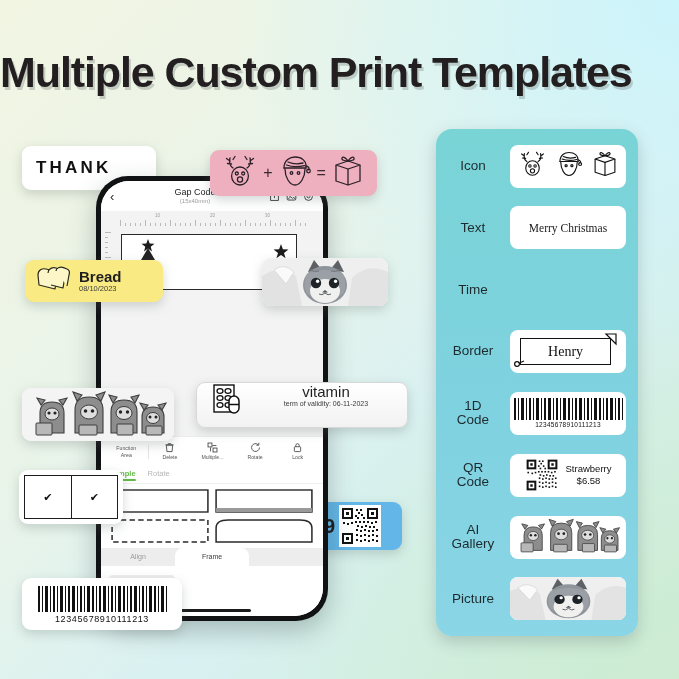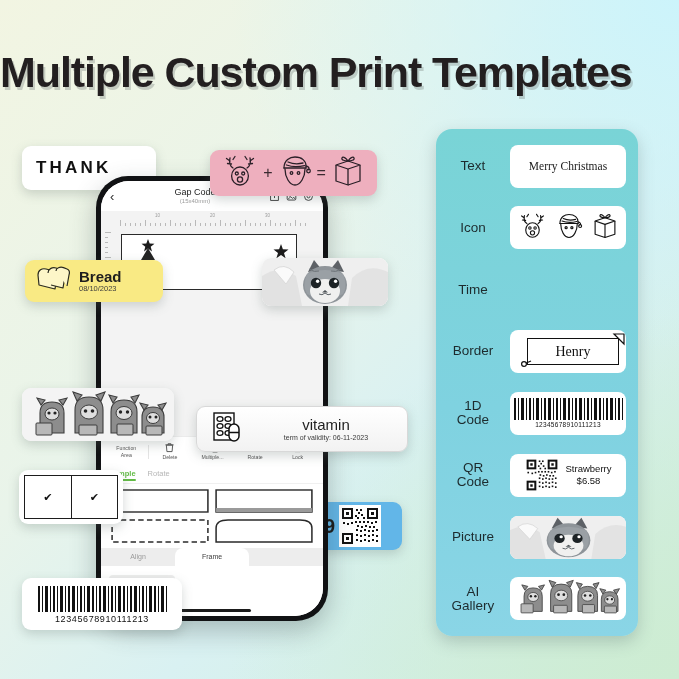--- a/index.html
+++ b/index.html
@@ -196,22 +196,22 @@
   .bread-name { font-size: 15px; font-weight: bold; color: #1e1e1e; }
   .bread-date { font-size: 7.5px; color: #3d3d3d; }
   .card-cat {
     left: 262px; top: 258px; width: 126px; height: 48px;
   }
   .card-animals {
     left: 22px; top: 388px; width: 152px; height: 53px;
     background: #f4f4f4;
   }
   .card-vitamin {
-    left: 196px; top: 406px; width: 212px; height: 46px;
-    display: flex; align-items: center; gap: 10px; padding-left: 14px;
+    left: 196px; top: 382px; width: 212px; height: 46px;
+    display: flex; align-items: flex-start; gap: 10px; padding-left: 14px;
     border: 1px solid #d8d8d8;
     background: linear-gradient(180deg,#ffffff 0%, #f2f2f2 100%);
   }
   .vit-txt { text-align: center; flex: 1; line-height: 1.15; padding-right: 8px; }
   .vit-name { font-size: 15px; color: #1f1f1f; }
   .vit-sub { font-size: 7px; color: #3a3a3a; }
   .card-table {
     left: 19px; top: 470px; width: 104px; height: 54px;
     padding: 5px;
   }
@@ -249,21 +249,21 @@
   }
   .pcard {
     flex: 1; height: 43px;
     background: #fff; border-radius: 8px;
     display: flex; align-items: center; justify-content: center;
     overflow: hidden;
   }
   .pc-text { font-family: "Liberation Serif", serif; font-size: 11.5px; color: #1a1a1a; }
   .pc-time { font-size: 9.5px; color: #1d1d1d; text-align: center; line-height: 1.3; }
   .pc-icons { display: flex; align-items: center; justify-content: center; gap: 8px; }
-  .pc-border { width: 100%; height: 100%; display: flex; align-items: center; justify-content: center; position: relative; padding-left: 10px; }
+  .pc-border { width: 100%; height: 100%; display: flex; align-items: center; justify-content: flex-start; position: relative; padding-left: 10px; }
   .pc-border .bx {
     width: 86%; height: 62%; border: 1.5px solid #111;
     display: flex; align-items: center; justify-content: center;
     font-size: 14px; font-family: "Liberation Serif", serif; color: #111;
     position: relative;
   }
   .pc-barcode { display: flex; flex-direction: column; align-items: center; gap: 1px; width: 100%; }
   .pc-bc-num { font-size: 6.5px; letter-spacing: 0.3px; color: #111; }
   .pc-qr { display: flex; align-items: center; gap: 7px; padding: 0 6px; }
   .pc-qr-txt { font-size: 9.5px; color: #111; text-align: center; line-height: 1.25; }
@@ -731,27 +731,20 @@
         <rect x="125" y="1" width="3" height="26"></rect>
       <rect x="130" y="1" width="1" height="26"></rect>
     </g>
   </svg>
   <span class="bc-num">12345678910111213</span>
 </div>
 
 <div class="panel">
 
   <div class="prow">
-    <div class="plabel">Text</div>
-    <div class="pcard">
-      <span class="pc-text">Merry Christmas</span>
-    </div>
-  </div>
-
-  <div class="prow">
     <div class="plabel">Icon</div>
     <div class="pcard pc-icons">
       <span>
         <svg width="29" height="30" viewBox="0 0 36 34">
             <g fill="none" stroke="#141414" stroke-width="1.4" stroke-linecap="round">
           <path d="M11 14 C8 12 7 8 8 4 M8 7 L4.5 4.5 M9.5 10 L5.5 9.5 M11 5.5 L13 2.5"></path>
           <path d="M25 14 C28 12 29 8 28 4 M28 7 L31.5 4.5 M26.5 10 L30.5 9.5 M25 5.5 L23 2.5"></path>
           <ellipse cx="18" cy="22" rx="8.4" ry="9"></ellipse>
               <circle cx="14.8" cy="19.5" r="1.5"></circle>
           <circle cx="21.2" cy="19.5" r="1.5"></circle>
@@ -776,20 +769,27 @@
       <span>
         <svg width="28" height="30" viewBox="0 0 34 34">
             <g fill="none" stroke="#141414" stroke-width="1.4" stroke-linejoin="round">
           <path d="M5 11 L17 7 L29 11 L17 15 Z"></path>
               <path d="M5 11 L5 27 L17 31 L17 15"></path>
           <path d="M29 11 L29 27 L17 31"></path>
           <path d="M17 7 C15 4 12 2 11 4 C10 6 14 7 17 7 C20 7 24 6 23 4 C22 2 19 4 17 7"></path>
         </g>
           </svg>
       </span>
+    </div>
+  </div>
+
+  <div class="prow">
+    <div class="plabel">Text</div>
+    <div class="pcard">
+      <span class="pc-text">Merry Christmas</span>
     </div>
   </div>
 
   <div class="prow">
     <div class="plabel">Time</div>
   </div>
 
   <div class="prow">
     <div class="plabel">Border</div>
     <div class="pcard">
@@ -918,43 +918,20 @@
         </g>
       </svg>
       <span class="pc-qr-txt">
         <span style="display:block">Strawberry</span>
         <span style="display:block">$6.58</span>
       </span>
     </div>
   </div>
 
   <div class="prow">
-    <div class="plabel">Picture</div>
-    <div class="pcard">
-      <svg width="125" height="43" viewBox="0 0 126 48" preserveAspectRatio="none">
-        <rect width="126" height="48" fill="#efefef"></rect>
-        <path d="M0 48 L0 18 Q18 6 34 18 L40 48Z" fill="#e2e2e2"></path>
-        <path d="M126 48 L126 14 Q106 4 90 20 L86 48Z" fill="#e3e3e3"></path>
-        <path d="M12 12 q10 -8 20 2 l-8 12Z" fill="#fafafa" stroke="#d6d6d6" stroke-width="0.8"></path>
-        <path d="M46 14 L52 2 L60 12 Z" fill="#5d6166"></path>
-        <path d="M82 14 L76 2 L68 12 Z" fill="#5d6166"></path>
-        <ellipse cx="63" cy="27" rx="22" ry="19" fill="#8e9499"></ellipse>
-        <path d="M45 16 q18 -8 36 0 q5 12 0 20 q-18 9 -36 0 q-5 -9 0 -20Z" fill="#9aa0a5"></path>
-        <ellipse cx="63" cy="33" rx="15" ry="12" fill="#f0f0ef"></ellipse>
-        <circle cx="54" cy="25" r="5.2" fill="#1d2326"></circle>
-          <circle cx="55.6" cy="23.2" r="1.7" fill="#fff"></circle>
-        <circle cx="72" cy="25" r="5.2" fill="#1d2326"></circle>
-          <circle cx="73.6" cy="23.2" r="1.7" fill="#fff"></circle>
-        <path d="M63 32 l-3 2.4 h6 Z" fill="#4e5458"></path>
-        <path d="M63 35 q-3 3 -6 1 M63 35 q3 3 6 1" stroke="#5b6165" stroke-width="1" fill="none"></path>
-      </svg>
-    </div>
-  </div>
-
-  <div class="prow">
     <div class="plabel">
       <span style="display:block">AI</span>
       <span style="display:block">Gallery</span>
     </div>
     <div class="pcard">
       <svg width="100" height="41" viewBox="10 4 132 48">
         <rect x="10" y="4" width="132" height="48" fill="#fff"></rect>
         <g fill="#8d8d8d" stroke="#3d3d3d" stroke-width="1.1">
           <path d="M18 25 q0 -11 12 -11 q12 0 12 11 l0 20 l-24 0 Z"></path>
           <path d="M19 17 l-4 -7 l8 2Z"></path>
@@ -988,13 +965,36 @@
         <g fill="#b8b8b8" stroke="#3d3d3d" stroke-width="1">
           <rect x="14" y="35" width="16" height="12" rx="1"></rect>
           <rect x="57" y="37" width="18" height="10" rx="1"></rect>
           <rect x="95" y="36" width="16" height="11" rx="1"></rect>
           <rect x="124" y="38" width="16" height="9" rx="1"></rect>
         </g>
       </svg>
     </div>
   </div>
 
+  <div class="prow">
+    <div class="plabel">Picture</div>
+    <div class="pcard">
+      <svg width="125" height="43" viewBox="0 0 126 48" preserveAspectRatio="none">
+        <rect width="126" height="48" fill="#efefef"></rect>
+        <path d="M0 48 L0 18 Q18 6 34 18 L40 48Z" fill="#e2e2e2"></path>
+        <path d="M126 48 L126 14 Q106 4 90 20 L86 48Z" fill="#e3e3e3"></path>
+        <path d="M12 12 q10 -8 20 2 l-8 12Z" fill="#fafafa" stroke="#d6d6d6" stroke-width="0.8"></path>
+        <path d="M46 14 L52 2 L60 12 Z" fill="#5d6166"></path>
+        <path d="M82 14 L76 2 L68 12 Z" fill="#5d6166"></path>
+        <ellipse cx="63" cy="27" rx="22" ry="19" fill="#8e9499"></ellipse>
+        <path d="M45 16 q18 -8 36 0 q5 12 0 20 q-18 9 -36 0 q-5 -9 0 -20Z" fill="#9aa0a5"></path>
+        <ellipse cx="63" cy="33" rx="15" ry="12" fill="#f0f0ef"></ellipse>
+        <circle cx="54" cy="25" r="5.2" fill="#1d2326"></circle>
+          <circle cx="55.6" cy="23.2" r="1.7" fill="#fff"></circle>
+        <circle cx="72" cy="25" r="5.2" fill="#1d2326"></circle>
+          <circle cx="73.6" cy="23.2" r="1.7" fill="#fff"></circle>
+        <path d="M63 32 l-3 2.4 h6 Z" fill="#4e5458"></path>
+        <path d="M63 35 q-3 3 -6 1 M63 35 q3 3 6 1" stroke="#5b6165" stroke-width="1" fill="none"></path>
+      </svg>
+    </div>
+  </div>
+
 </div>
 
 </body></html>

